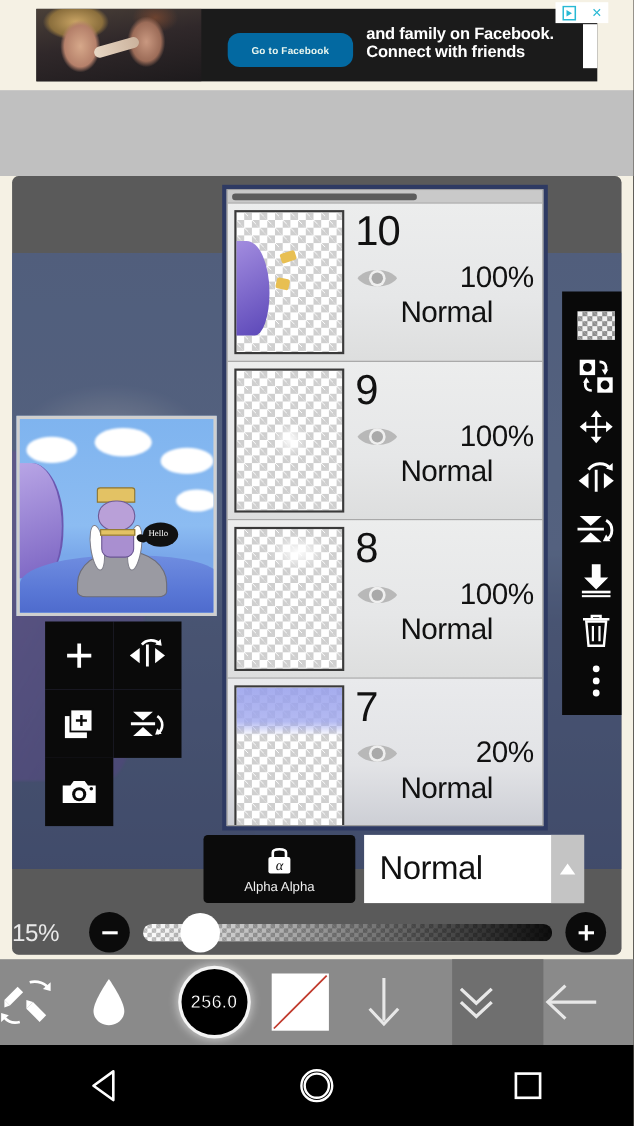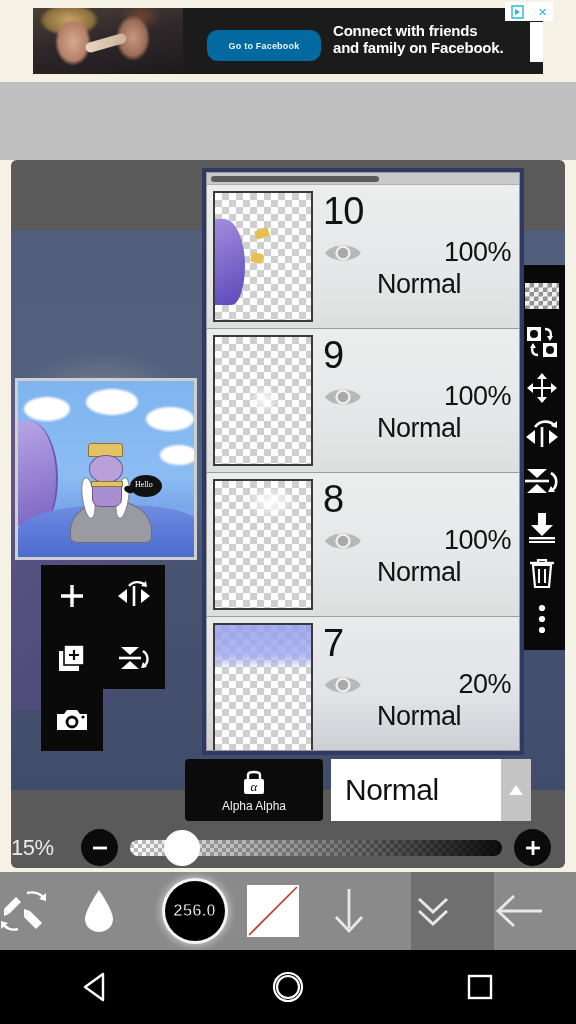--- a/index.html
+++ b/index.html
@@ -94,21 +94,21 @@
 
   
   .lefttools { position:absolute; left:30px; top:405px; width:125px; }
   .lt-row { display:flex; }
   .lt-btn { width:62px; height:62px; background:#0a0a0a;
     display:flex; align-items:center; justify-content:center; }
   .lt-btn svg { display:block; }
   .lt-spacer { width:63px; height:62px; background:transparent; }
 
   
-  .layerpanel { position:absolute; left:191px; top:8px; width:322px; height:587px;
+  .layerpanel { position:absolute; left:191px; top:8px; width:296px; height:587px;
     background:#2e3a63; padding:4px; }
   .lp-inner { width:100%; height:100%; background:#d8d8d8;
     border:1px solid #9a9a9a; overflow:hidden; display:flex; flex-direction:column; }
   .lp-scroll { height:12px; background:#c9c9c9; border-bottom:1px solid #b0b0b0;
     position:relative; flex:0 0 auto; }
   .lp-scroll-thumb { position:absolute; left:4px; top:3px; width:168px; height:6px;
     background:#5c5c5c; border-radius:3px; }
   .lp-list { flex:1 1 auto; }
   .layer-row { display:flex; height:144px; border-bottom:1px solid #9d9d9d;
     background:linear-gradient(180deg,#eceded 0%, #e6e7e8 60%, #dddede 100%);
@@ -211,22 +211,22 @@
 </head>
 <body>
 
 <div id="root">
 
   <div class="ad-wrap">
     <div class="ad-banner">
       <div class="ad-photo"></div>
       <div class="ad-cta">Go to Facebook</div>
       <div class="ad-text">
+        <div>and family on Facebook.</div>
         <div>Connect with friends</div>
-        <div>and family on Facebook.</div>
       </div>
       <div class="ad-fb">
         
       </div>
     </div>
     <div class="ad-badges">
       <span class="adchoice">
         <svg width="15" height="14" viewBox="0 0 15 14">
           <path d="M1 1 L12 1 L12 13 L1 13 Z" fill="none" stroke="#28b9d4" stroke-width="1.4"></path>
           <path d="M4 4 L9 7 L4 10 Z" fill="#28b9d4"></path>

